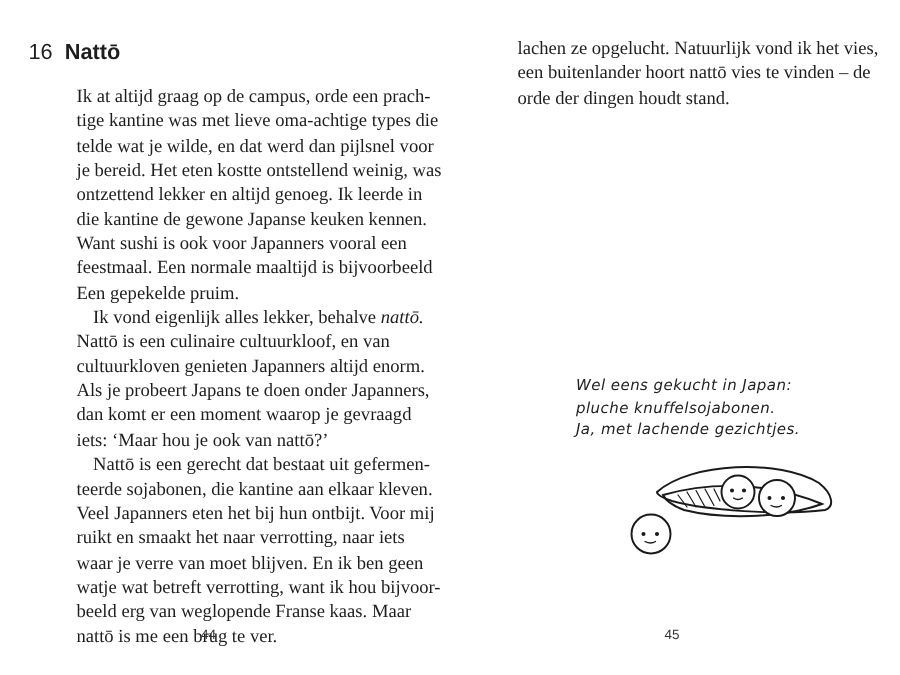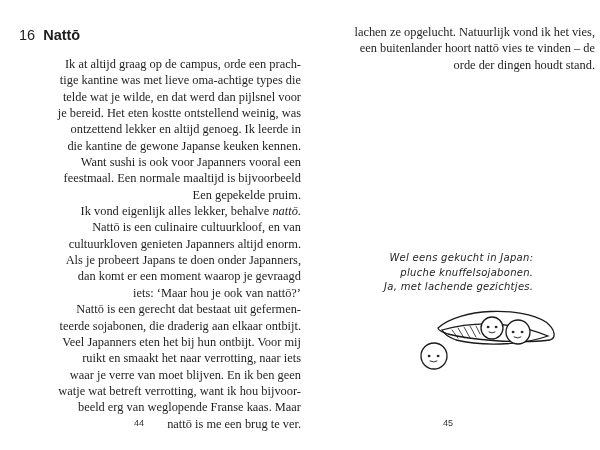--- a/index.html
+++ b/index.html
@@ -6,21 +6,21 @@
   body { width: 600px; height: 450px; position: relative; overflow: hidden; color: #1e1e1e; }
   .page { position: absolute; top: 0; height: 450px; width: 300px; }
   .page.left { left: 0; }
   .page.right { left: 300px; }
   .chapter { position: absolute; left: 19px; top: 27px; font-family: "Liberation Sans", sans-serif; font-size: 14.5px; white-space: nowrap; }
   .chapter .num { font-weight: normal; margin-right: 4px; }
   .chapter .title { font-weight: bold; }
   .body { position: absolute; font-family: "Liberation Serif", serif; font-size: 12.4px; line-height: 16.35px; }
   .left .body { left: 51px; top: 56px; width: 250px; }
   .right .body { left: 45px; top: 24px; width: 250px; }
-  .line { white-space: nowrap; display: block; height: 16.35px; text-align: right; }
+  .line { white-space: nowrap; display: block; height: 16.35px; }
   .indent { padding-left: 11px; }
   em { font-style: italic; }
   .pnum { position: absolute; top: 418px; font-family: "Liberation Sans", sans-serif; font-size: 9px; color: #333; }
   .left .pnum { left: 134px; }
   .right .pnum { left: 143px; }
   .handwritten { position: absolute; left: 84px; top: 251px; font-family: "DejaVu Sans", sans-serif; font-style: oblique; font-size: 10px; line-height: 14.5px; letter-spacing: 0.3px; color: #222; }
   .handwritten .line { height: 14.5px; }
   .illus { position: absolute; left: 100px; top: 300px; }
 </style>
 </head>
@@ -41,21 +41,21 @@
     <span class="line">Want sushi is ook voor Japanners vooral een</span>
     <span class="line">feestmaal. Een normale maaltijd is bijvoorbeeld</span>
     <span class="line">Een gepekelde pruim.</span>
     <span class="line indent"><span>Ik vond eigenlijk alles lekker, behalve </span><em>nattō.</em></span>
     <span class="line">Nattō is een culinaire cultuurkloof, en van</span>
     <span class="line">cultuurkloven genieten Japanners altijd enorm.</span>
     <span class="line">Als je probeert Japans te doen onder Japanners,</span>
     <span class="line">dan komt er een moment waarop je gevraagd</span>
     <span class="line">iets: ‘Maar hou je ook van nattō?’</span>
     <span class="line indent">Nattō is een gerecht dat bestaat uit gefermen-</span>
-    <span class="line">teerde sojabonen, die draderig aan elkaar ontbijt.</span>
+    <span class="line">teerde sojabonen, die kantine aan elkaar kleven.</span>
     <span class="line">Veel Japanners eten het bij hun ontbijt. Voor mij</span>
     <span class="line">ruikt en smaakt het naar verrotting, naar iets</span>
     <span class="line">waar je verre van moet blijven. En ik ben geen</span>
     <span class="line">watje wat betreft verrotting, want ik hou bijvoor-</span>
     <span class="line">beeld erg van weglopende Franse kaas. Maar</span>
     <span class="line">nattō is me een brug te ver.</span>
 
   </div>
   <div class="pnum">44</div>
 </div>

